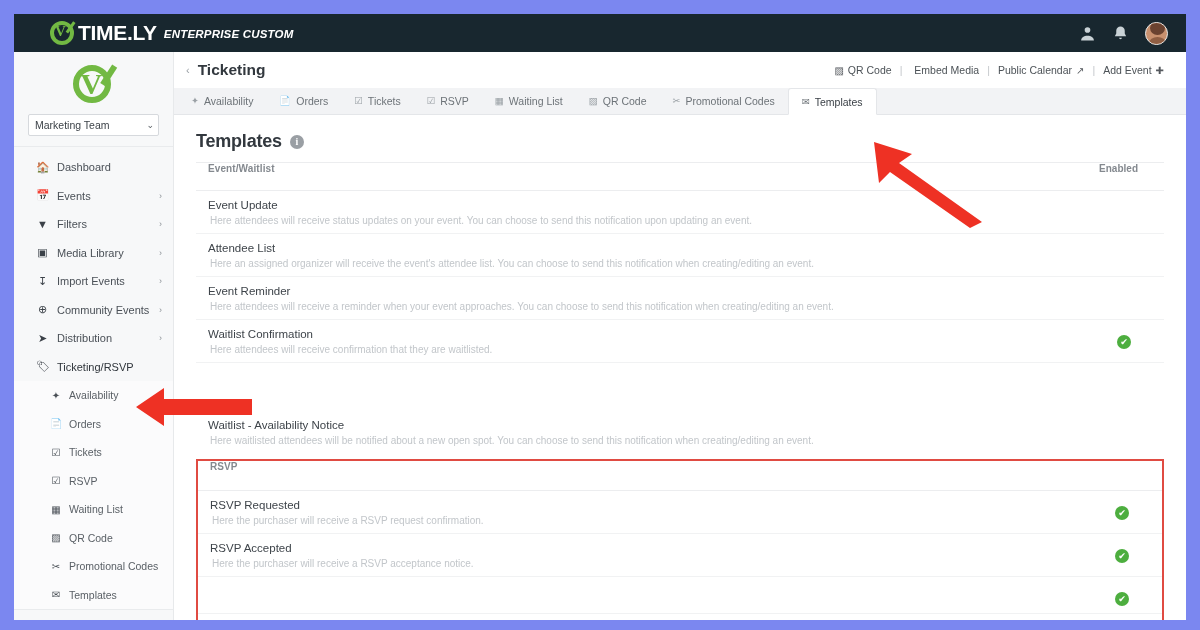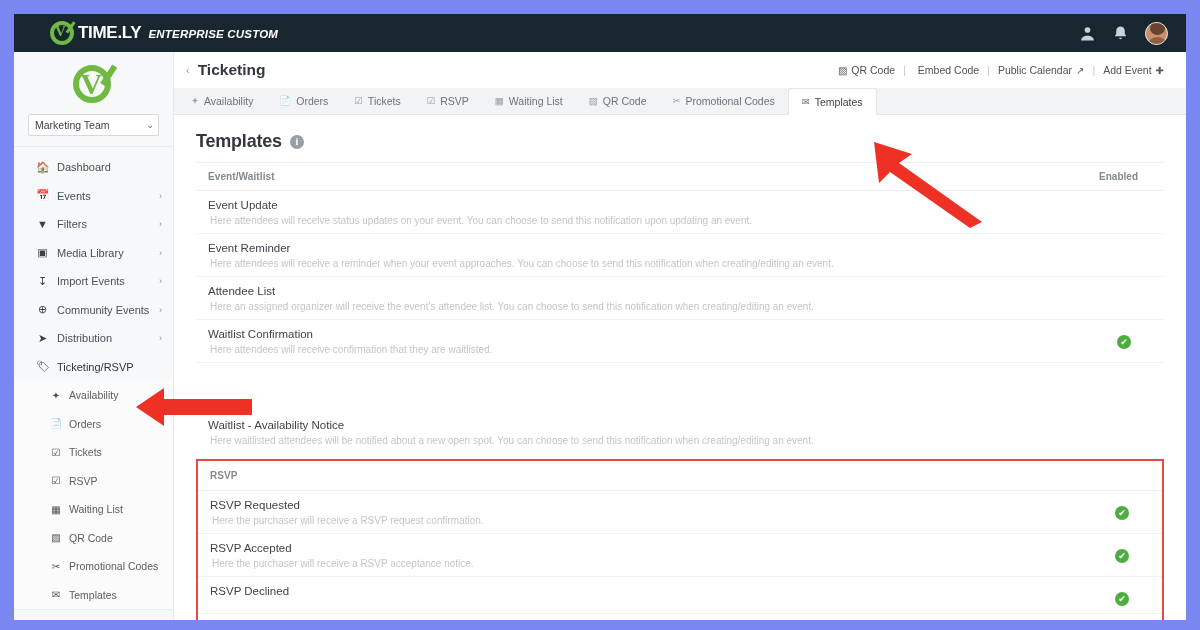--- a/index.html
+++ b/index.html
@@ -43,21 +43,21 @@
     font-family: "Liberation Serif", serif; line-height: 15px;
   }
   .brand-tick {
     position: absolute; left: 10px; top: -3px;
     width: 13px; height: 13px;
     border-right: 3.5px solid #72b943;
     border-bottom: 0;
     transform: rotate(35deg);
   }
   #brand-name {
-    color: #ffffff; font-size: 17px; font-weight: 700;
+    color: #ffffff; font-size: 21px; font-weight: 700;
     letter-spacing: -0.3px;
   }
   #brand-sub {
     color: #ffffff; font-size: 11.5px; font-weight: 700;
     font-style: italic; letter-spacing: 0.2px; margin-left: 3px;
     margin-top: 2px;
   }
   #topbar-right {
     position: absolute; right: 18px; top: 0; height: 38px;
     display: flex; align-items: center; gap: 16px;
@@ -191,21 +191,21 @@
   #info-icon {
     width: 14px; height: 14px; border-radius: 50%;
     background: #9a9fa4; color: #ffffff;
     font-size: 10px; font-weight: 700; font-family: "Liberation Serif", serif;
     display: flex; align-items: center; justify-content: center;
     line-height: 1;
   }
 
   .sec-table { border-top: 1px solid #ecedef; }
   .sec-head {
-    display: flex; align-items: center;
+    display: flex; 
     height: 28px; padding: 0 12px;
     border-bottom: 1px solid #ecedef;
   }
   .sec-head .t {
     font-size: 10px; font-weight: 700; color: #84898f;
     letter-spacing: 0.1px;
   }
   .sec-head .e {
     margin-left: auto; font-size: 10px; font-weight: 700;
     color: #84898f; padding-right: 14px;
@@ -382,21 +382,21 @@
         <span id="collapse">‹</span>
         <span id="page-h1">Ticketing</span>
         <div id="head-actions">
             <span class="ha">
               <span class="ico">▨</span>
               <span>QR Code</span>
             </span>
             <span class="ha-sep">|</span>
             <span class="ha">
               <span class="ico"></span>
-              <span>Embed Code</span>
+              <span>Embed Media</span>
             </span>
             <span class="ha-sep">|</span>
             <span class="ha">
               <span>Public Calendar</span>
               <span class="ico">↗</span>
             </span>
             <span class="ha-sep">|</span>
             <span class="ha">
               <span>Add Event</span>
               <span class="ico">✚</span>
@@ -454,31 +454,31 @@
                 <div class="row-main">
                   <div class="row-title">Event Update</div>
                   <div class="row-desc">Here attendees will receive status updates on your event. You can choose to send this notification upon updating an event.</div>
                 </div>
                 <div class="row-flag">
                   <span class="check hidden">✔</span>
                 </div>
               </div>
               <div class="row">
                 <div class="row-main">
+                  <div class="row-title">Attendee List</div>
+                  <div class="row-desc">Here an assigned organizer will receive the event's attendee list. You can choose to send this notification when creating/editing an event.</div>
+                </div>
+                <div class="row-flag">
+                  <span class="check hidden">✔</span>
+                </div>
+              </div>
+              <div class="row">
+                <div class="row-main">
                   <div class="row-title">Event Reminder</div>
                   <div class="row-desc">Here attendees will receive a reminder when your event approaches. You can choose to send this notification when creating/editing an event.</div>
-                </div>
-                <div class="row-flag">
-                  <span class="check hidden">✔</span>
-                </div>
-              </div>
-              <div class="row">
-                <div class="row-main">
-                  <div class="row-title">Attendee List</div>
-                  <div class="row-desc">Here an assigned organizer will receive the event's attendee list. You can choose to send this notification when creating/editing an event.</div>
                 </div>
                 <div class="row-flag">
                   <span class="check hidden">✔</span>
                 </div>
               </div>
               <div class="row">
                 <div class="row-main">
                   <div class="row-title">Waitlist Confirmation</div>
                   <div class="row-desc">Here attendees will receive confirmation that they are waitlisted.</div>
                 </div>
@@ -513,21 +513,20 @@
                 <div class="row-main">
                   <div class="row-title">RSVP Accepted</div>
                   <div class="row-desc">Here the purchaser will receive a RSVP acceptance notice.</div>
                 </div>
                 <div class="row-flag">
                   <span class="check">✔</span>
                 </div>
               </div>
               <div class="row">
                 <div class="row-main">
-                  <div class="row-title">RSVP Declined</div>
                 </div>
                 <div class="row-flag">
                   <span class="check">✔</span>
                 </div>
               </div>
               <div class="row">
                 <div class="row-main">
                   <div class="row-title">RSVP Event Details</div>
                   <div class="row-desc"></div>
                 </div>

